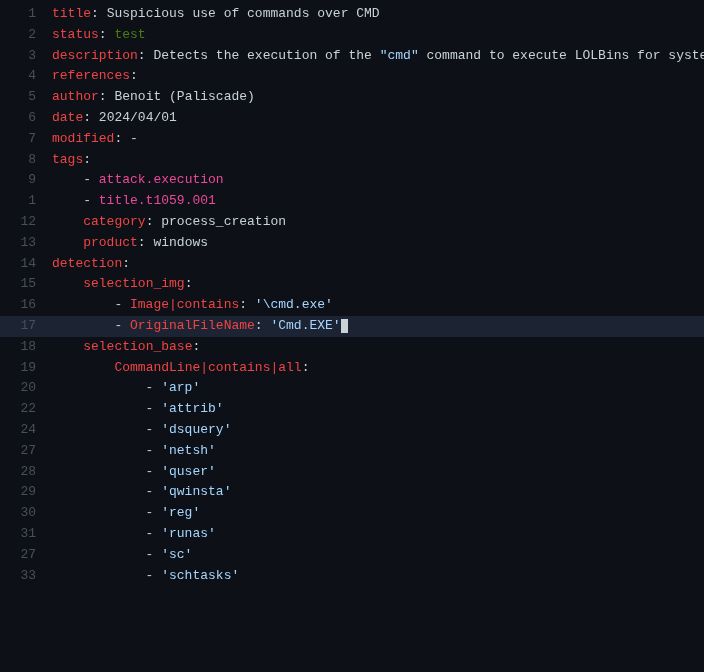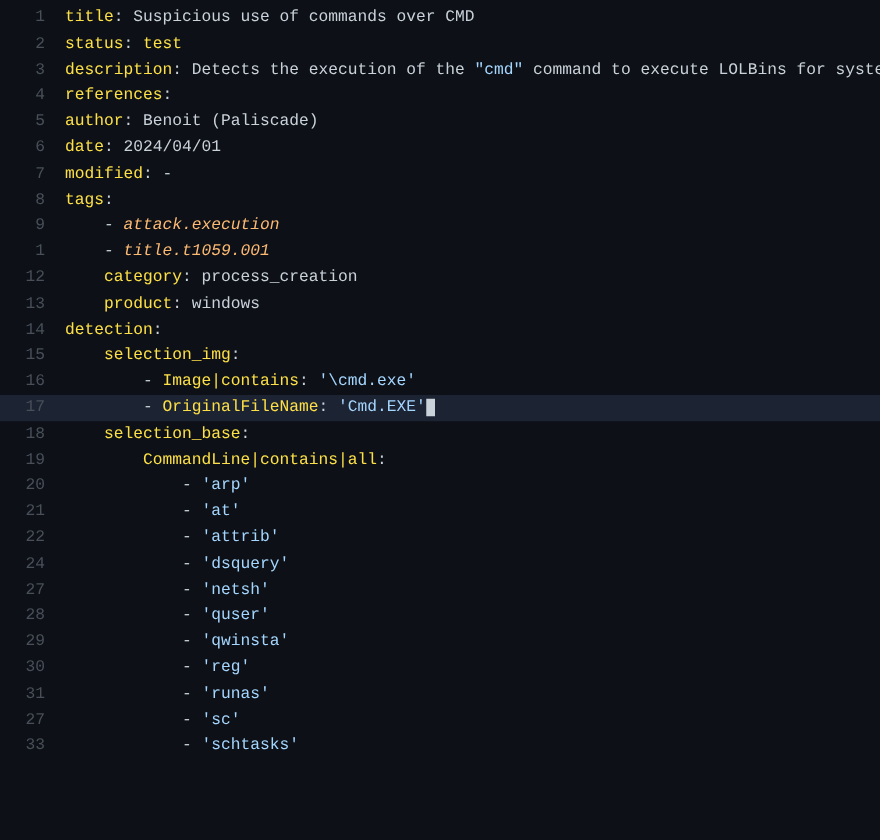--- a/index.html
+++ b/index.html
@@ -44,34 +44,33 @@
       user-select: none;
       flex-shrink: 0;
     }
 
     .line-content {
       flex: 1;
     }
 
     
     .key {
-      color: #fde047;
+      color: #ef4444;
     }
 
     .value-text {
       color: #c9d1d9;
     }
 
     .value-orange {
-      color: #fdba74;
-      font-style: italic;
+      color: #ec4899;
     }
 
     .value-green {
-      color: #fde047;
+      color: #4d7c0f;
     }
 
     .quoted {
       color: #a5d6ff;
     }
 
     .cursor {
       display: inline-block;
       width: 7px;
       height: 14px;
@@ -95,21 +94,20 @@
     <div class="line"><span class="line-number">1</span><span class="line-content"><span class="value-text">    - </span><span class="value-orange">title.t1059.001</span></span></div>
     <div class="line"><span class="line-number">12</span><span class="line-content"><span class="value-text">    </span><span class="key">category</span><span class="value-text">: </span><span class="value-text">process_creation</span></span></div>
     <div class="line"><span class="line-number">13</span><span class="line-content"><span class="value-text">    </span><span class="key">product</span><span class="value-text">: </span><span class="value-text">windows</span></span></div>
     <div class="line"><span class="line-number">14</span><span class="line-content"><span class="key">detection</span><span class="value-text">:</span></span></div>
     <div class="line"><span class="line-number">15</span><span class="line-content"><span class="value-text">    </span><span class="key">selection_img</span><span class="value-text">:</span></span></div>
     <div class="line"><span class="line-number">16</span><span class="line-content"><span class="value-text">        - </span><span class="key">Image|contains</span><span class="value-text">: </span><span class="quoted">'\cmd.exe'</span></span></div>
     <div class="line highlighted"><span class="line-number">17</span><span class="line-content"><span class="value-text">        - </span><span class="key">OriginalFileName</span><span class="value-text">: </span><span class="quoted">'Cmd.EXE'</span><span class="cursor"></span></span></div>
     <div class="line"><span class="line-number">18</span><span class="line-content"><span class="value-text">    </span><span class="key">selection_base</span><span class="value-text">:</span></span></div>
     <div class="line"><span class="line-number">19</span><span class="line-content"><span class="value-text">        </span><span class="key">CommandLine|contains|all</span><span class="value-text">:</span></span></div>
     <div class="line"><span class="line-number">20</span><span class="line-content"><span class="value-text">            - </span><span class="quoted">'arp'</span></span></div>
-    <div class="line"><span class="line-number">21</span><span class="line-content"><span class="value-text">            - </span><span class="quoted">'at'</span></span></div>
     <div class="line"><span class="line-number">22</span><span class="line-content"><span class="value-text">            - </span><span class="quoted">'attrib'</span></span></div>
     <div class="line"><span class="line-number">24</span><span class="line-content"><span class="value-text">            - </span><span class="quoted">'dsquery'</span></span></div>
     <div class="line"><span class="line-number">27</span><span class="line-content"><span class="value-text">            - </span><span class="quoted">'netsh'</span></span></div>
     <div class="line"><span class="line-number">28</span><span class="line-content"><span class="value-text">            - </span><span class="quoted">'quser'</span></span></div>
     <div class="line"><span class="line-number">29</span><span class="line-content"><span class="value-text">            - </span><span class="quoted">'qwinsta'</span></span></div>
     <div class="line"><span class="line-number">30</span><span class="line-content"><span class="value-text">            - </span><span class="quoted">'reg'</span></span></div>
     <div class="line"><span class="line-number">31</span><span class="line-content"><span class="value-text">            - </span><span class="quoted">'runas'</span></span></div>
     <div class="line"><span class="line-number">27</span><span class="line-content"><span class="value-text">            - </span><span class="quoted">'sc'</span></span></div>
     <div class="line"><span class="line-number">33</span><span class="line-content"><span class="value-text">            - </span><span class="quoted">'schtasks'</span></span></div>
   </div>

